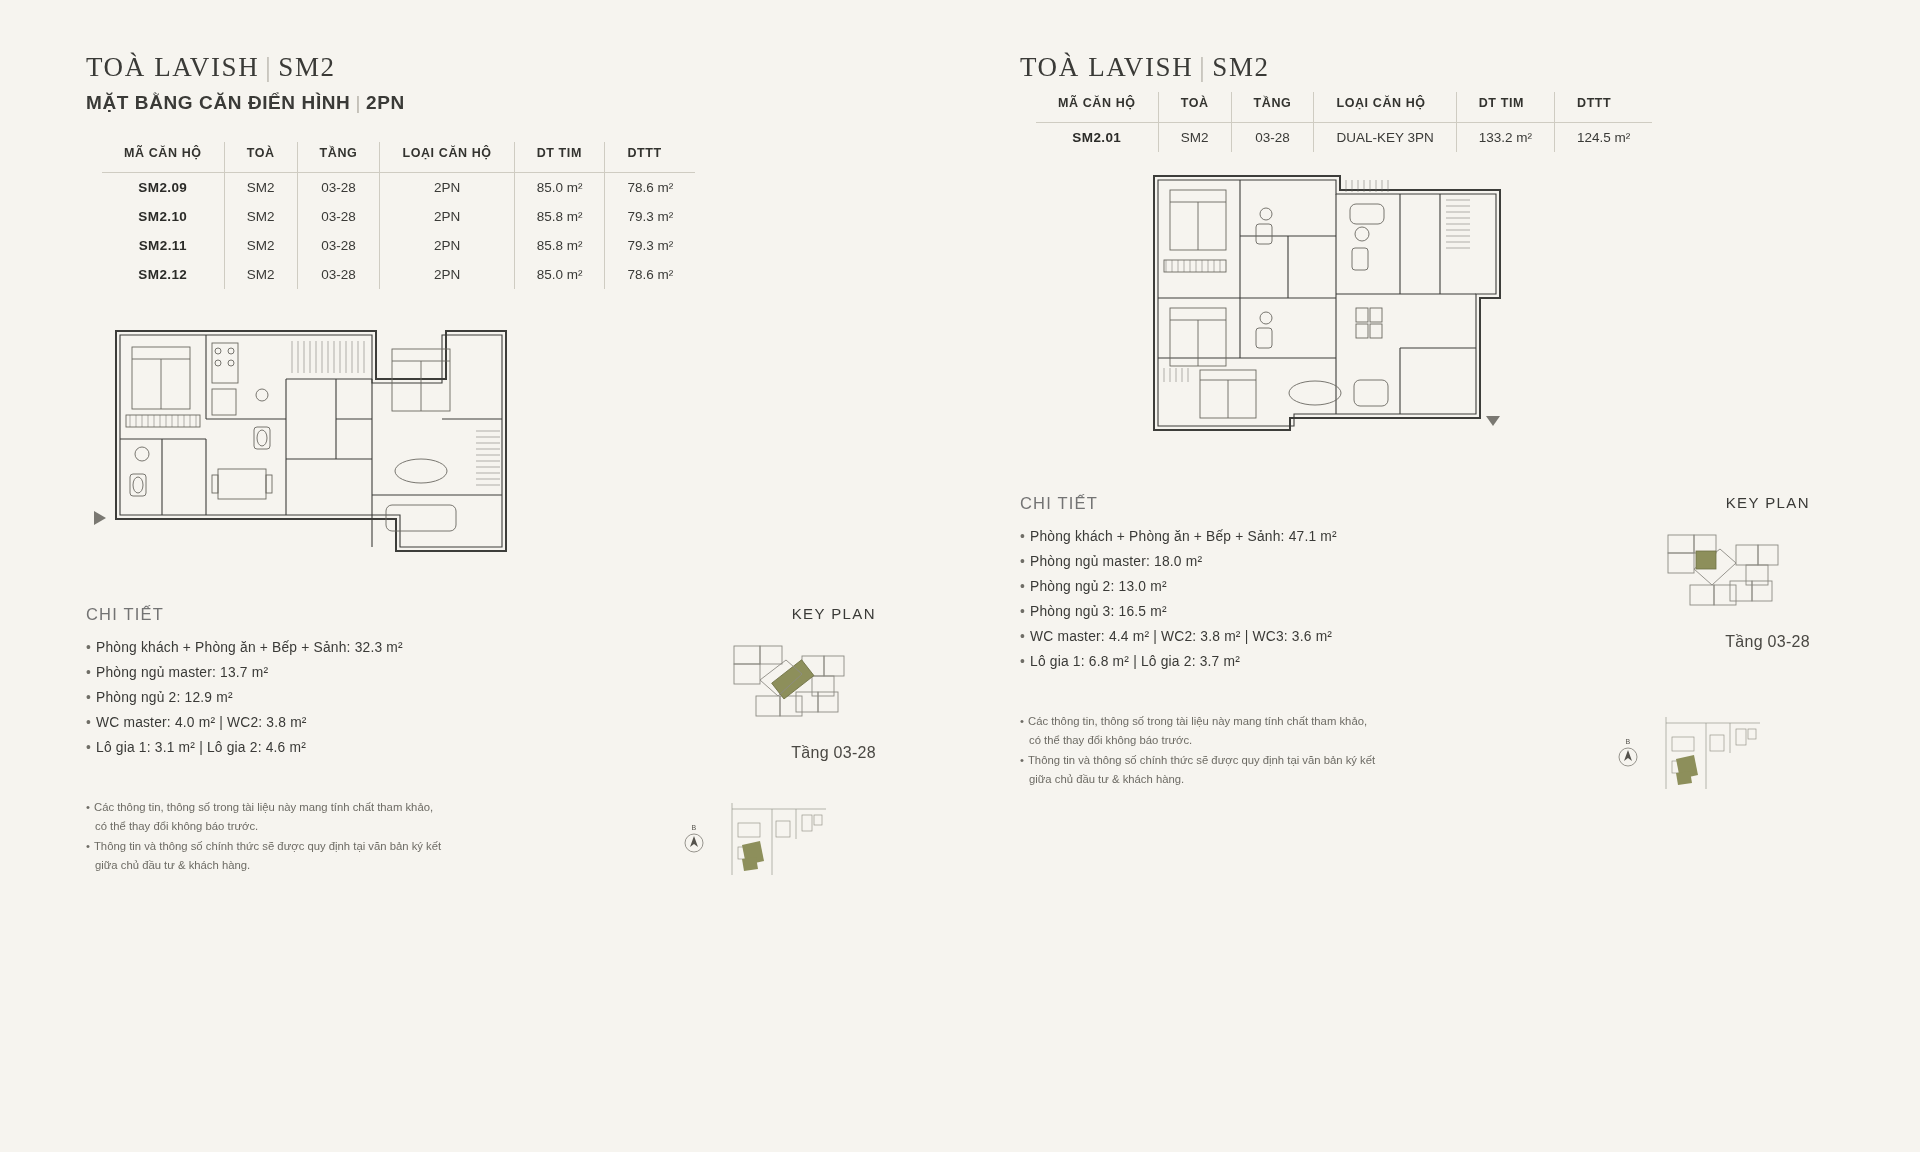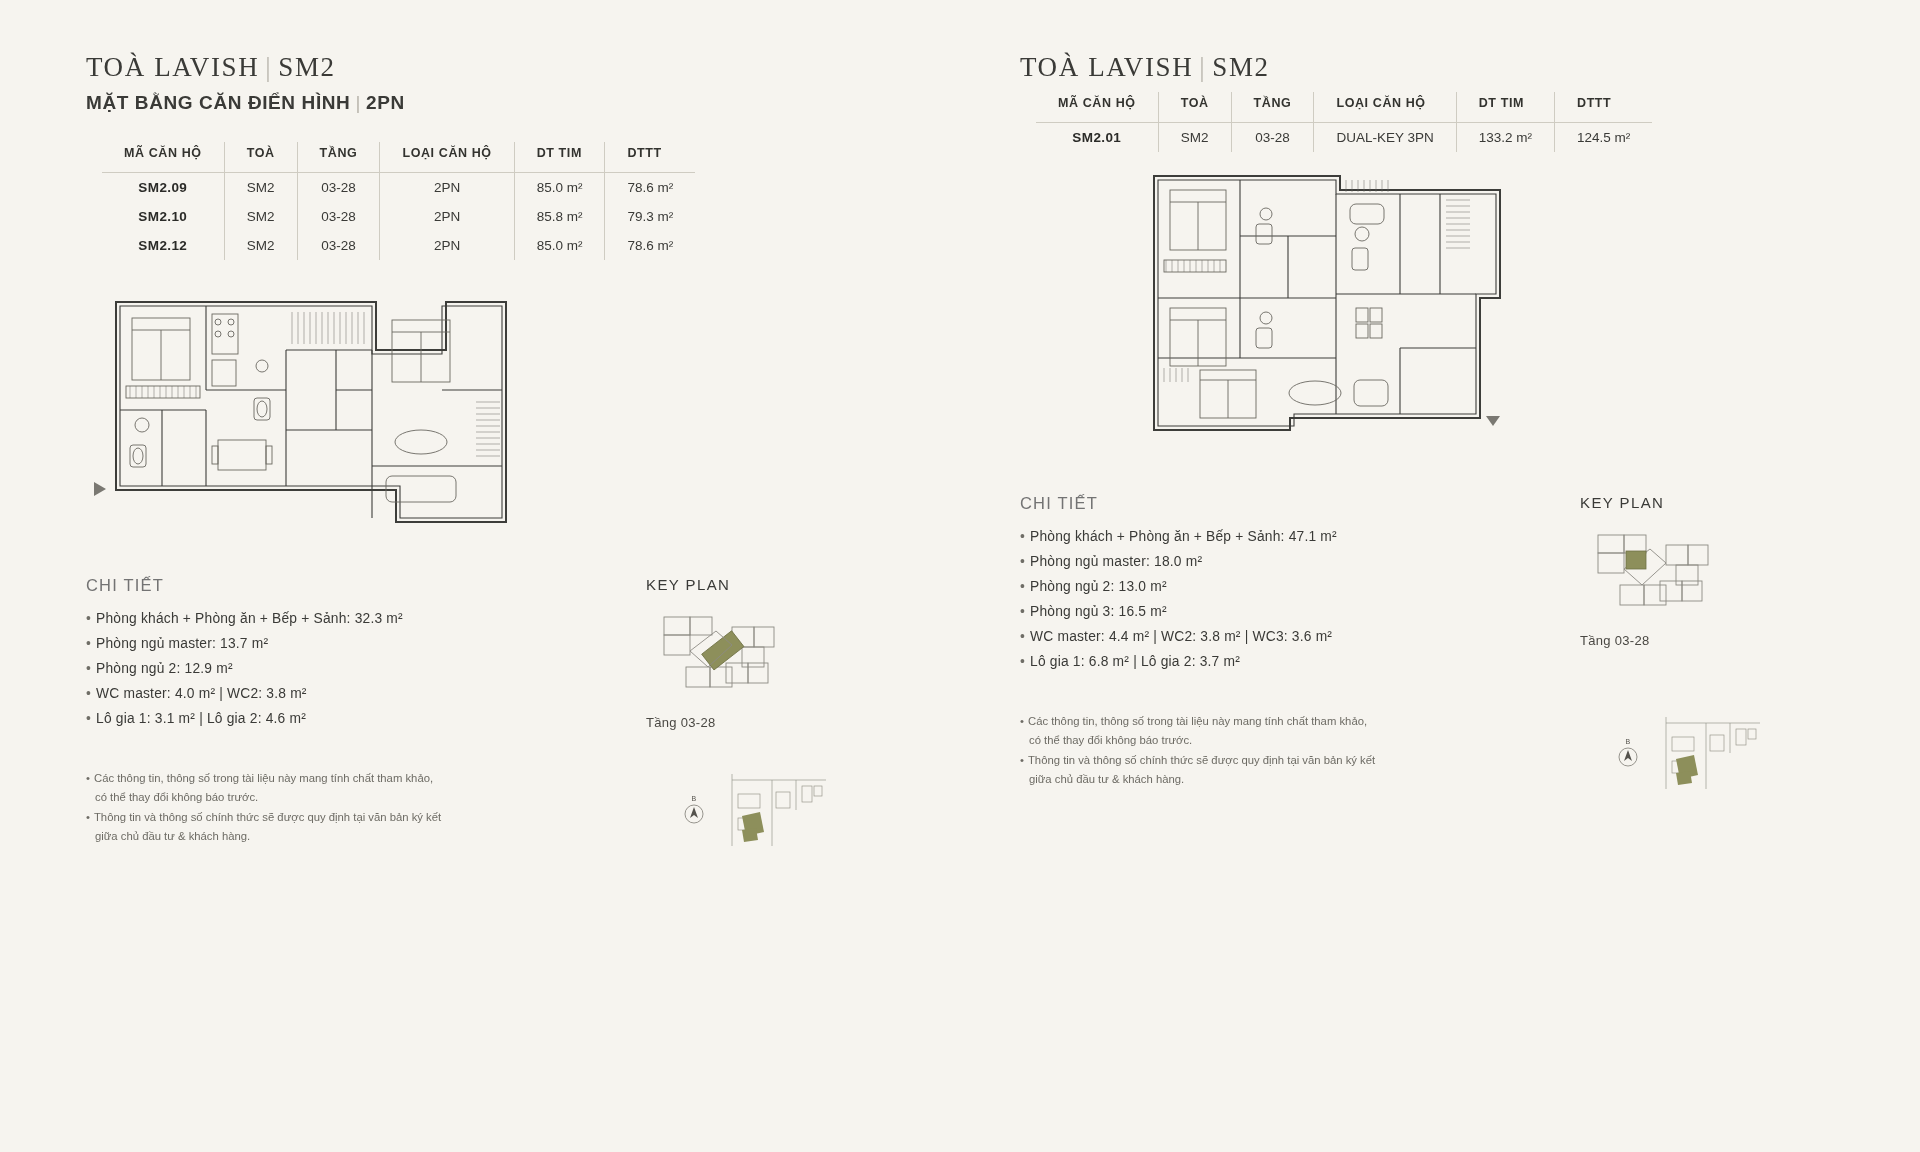--- a/index.html
+++ b/index.html
@@ -95,21 +95,21 @@
     height: 260px;
   }
   .plan-wrap.right-plan { height: 300px; margin-top: 16px; }
   .plan-svg { display: block; }
   
   .details {
     margin-top: 26px;
     display: flex;
   }
   .details-left { width: 560px; }
-  .details-right { width: 230px; text-align: left; }
+  .details-right { width: 230px; text-align: right; }
   .sec-head {
     font-size: 16.5px;
     letter-spacing: 1.2px;
     color: #737373;
     margin: 0 0 16px 0;
     font-weight: normal;
   }
   .keyplan-head {
     font-size: 15px;
     letter-spacing: 1.4px;
@@ -118,21 +118,21 @@
     font-weight: normal;
   }
   .detail-item {
     font-size: 13.8px;
     color: #3a3a37;
     margin-bottom: 10px;
     letter-spacing: 0.2px;
   }
   .detail-item .dot { color: #6f6d66; padding-right: 5px; }
   .keyplan-caption {
-    font-size: 13px;
+    font-size: 16px;
     color: #4a4843;
     margin-top: 6px;
     letter-spacing: 0.3px;
   }
   
   .footnotes {
     margin-top: 34px;
     display: flex;
   }
   .footnote-text { width: 560px; }
@@ -177,20 +177,28 @@
       <tr>
         <td class="code">SM2.09</td>
         <td>SM2</td>
         <td>03-28</td>
         <td>2PN</td>
         <td>85.0 m²</td>
         <td>78.6 m²</td>
       </tr>
       <tr>
         <td class="code">SM2.10</td>
+        <td>SM2</td>
+        <td>03-28</td>
+        <td>2PN</td>
+        <td>85.8 m²</td>
+        <td>79.3 m²</td>
+      </tr>
+      <tr>
+        <td class="code">SM2.11</td>
         <td>SM2</td>
         <td>03-28</td>
         <td>2PN</td>
         <td>85.8 m²</td>
         <td>79.3 m²</td>
       </tr>
       <tr>
         <td class="code">SM2.12</td>
         <td>SM2</td>
         <td>03-28</td>

